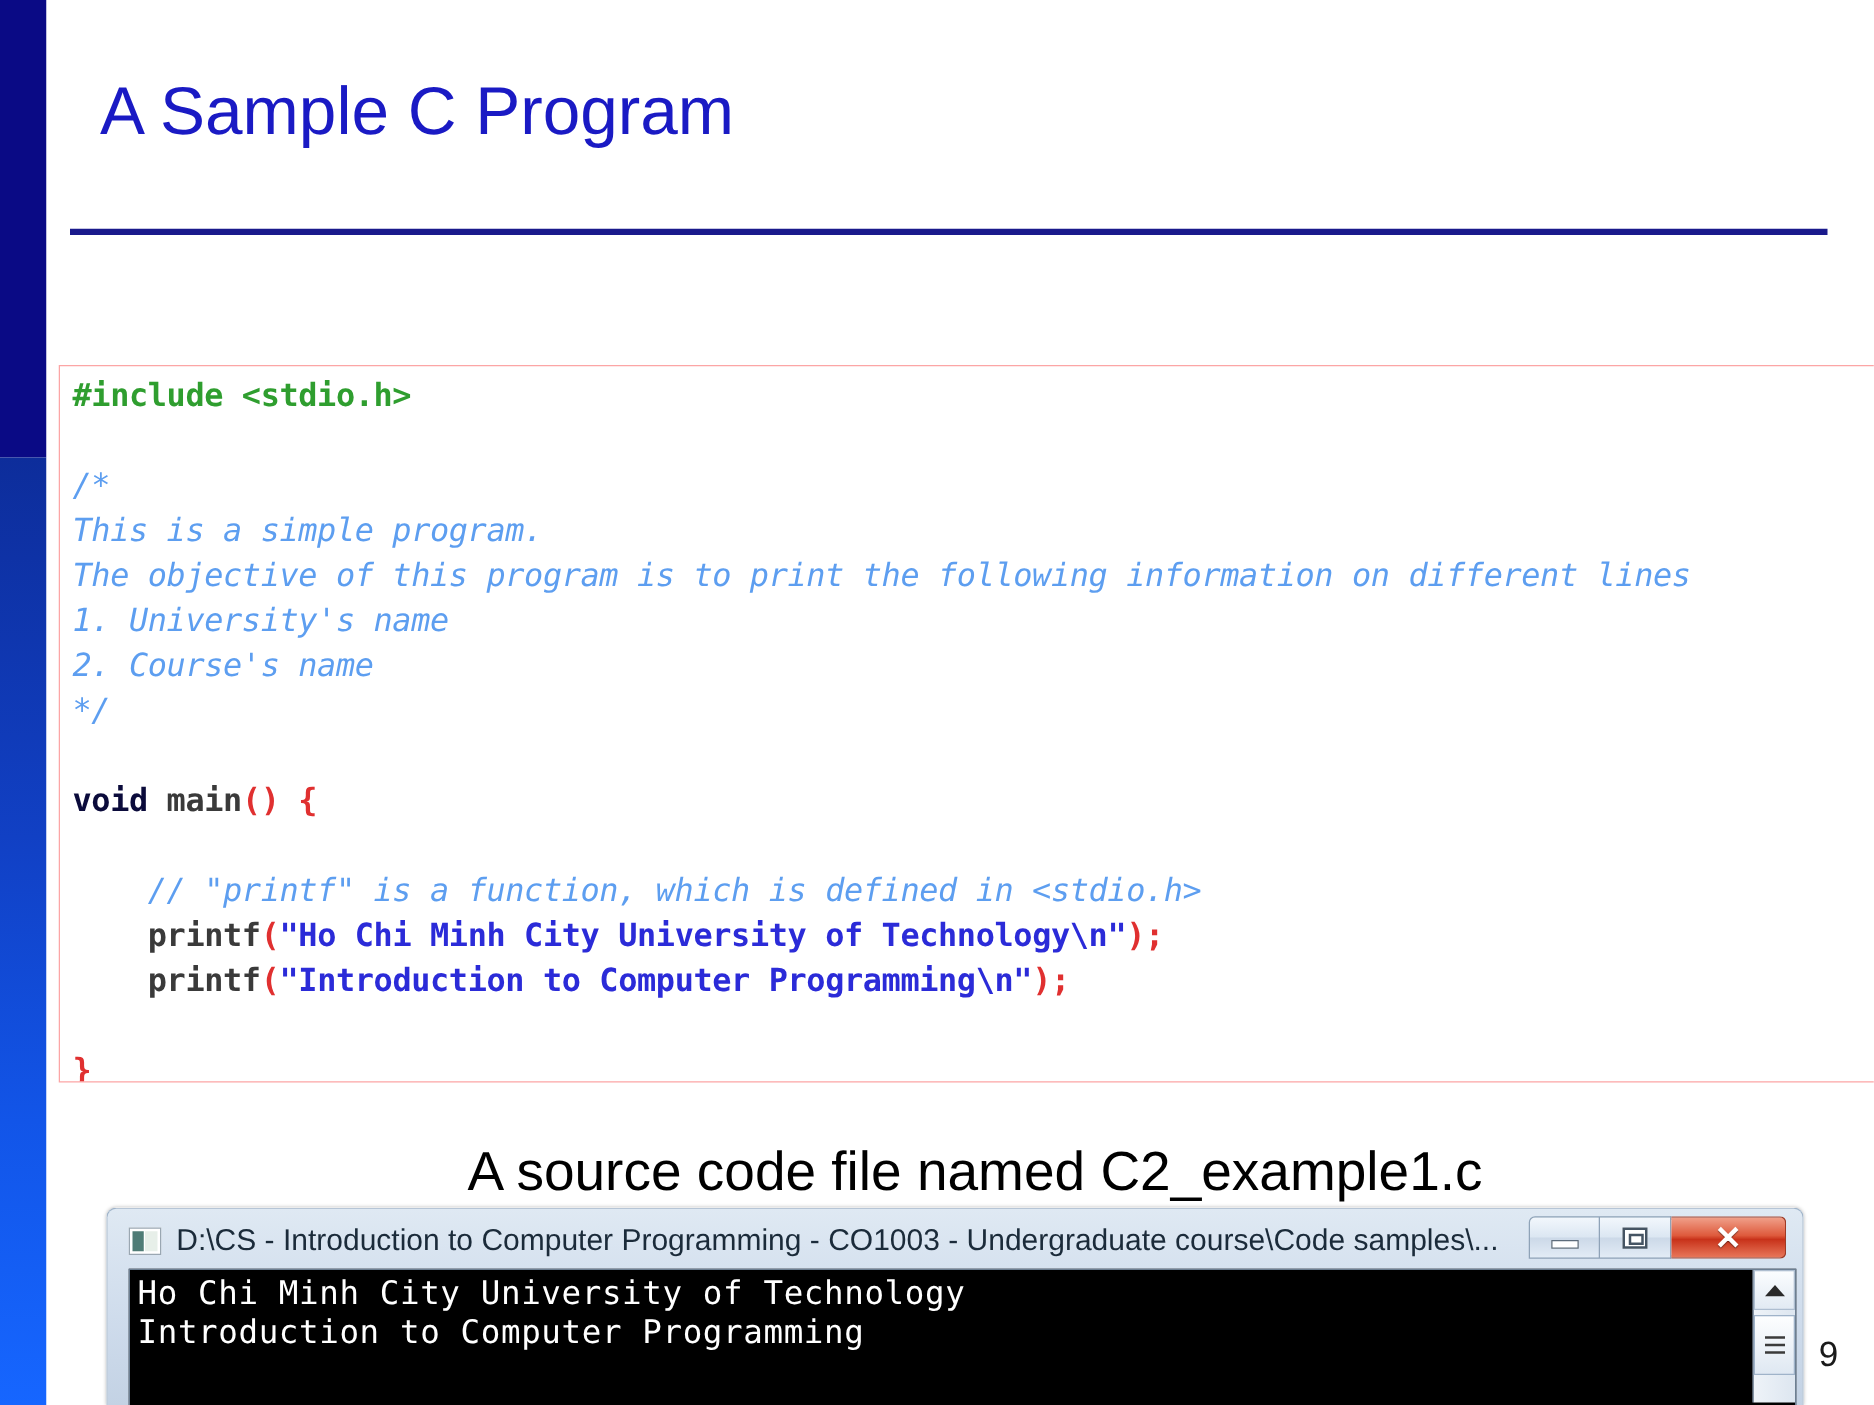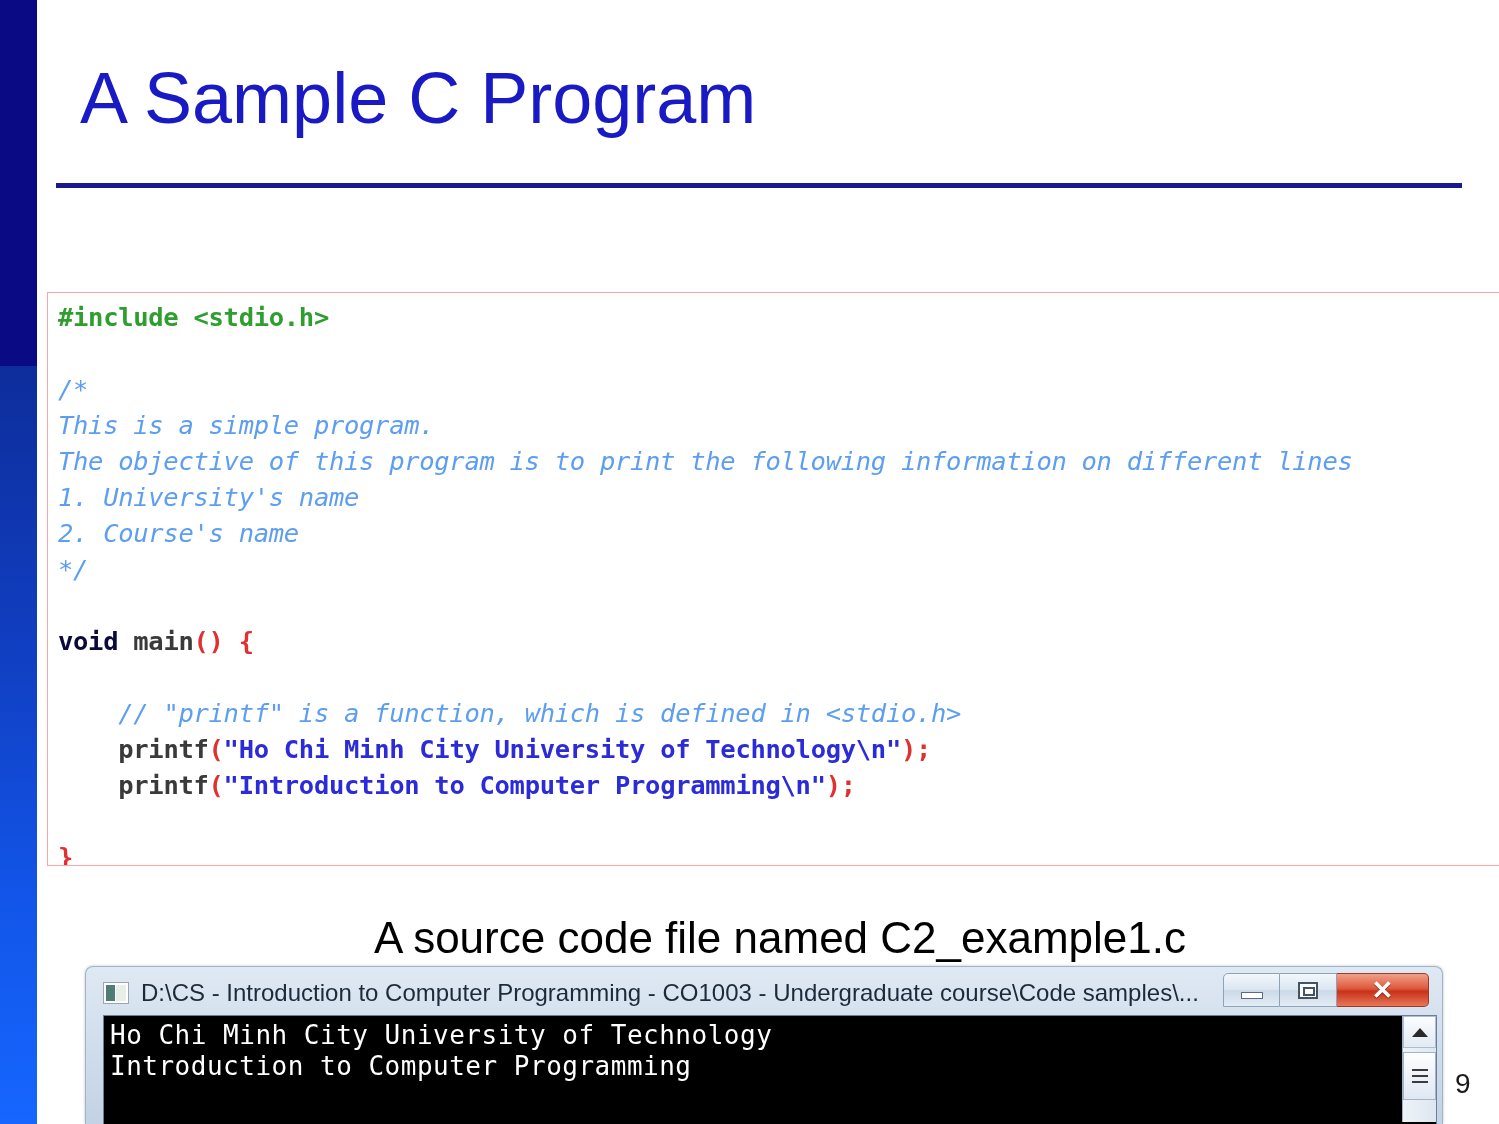--- a/index.html
+++ b/index.html
@@ -36,21 +36,21 @@
     width: 37px;
     height: 758px;
     background: linear-gradient(to bottom, #0d2d9b 0%, #1140c4 40%, #1255e8 70%, #1666ff 100%);
   }
 
   
   #page-title {
     position: absolute;
     left: 80px;
     top: 62px;
-    font-size: 72px;
+    font-size: 54px;
     line-height: 1;
     color: #1a1ac4;
     font-family: "Liberation Sans", sans-serif;
     font-weight: 400;
     letter-spacing: 0px;
     white-space: nowrap;
   }
   #title-rule {
     position: absolute;
     left: 56px;

